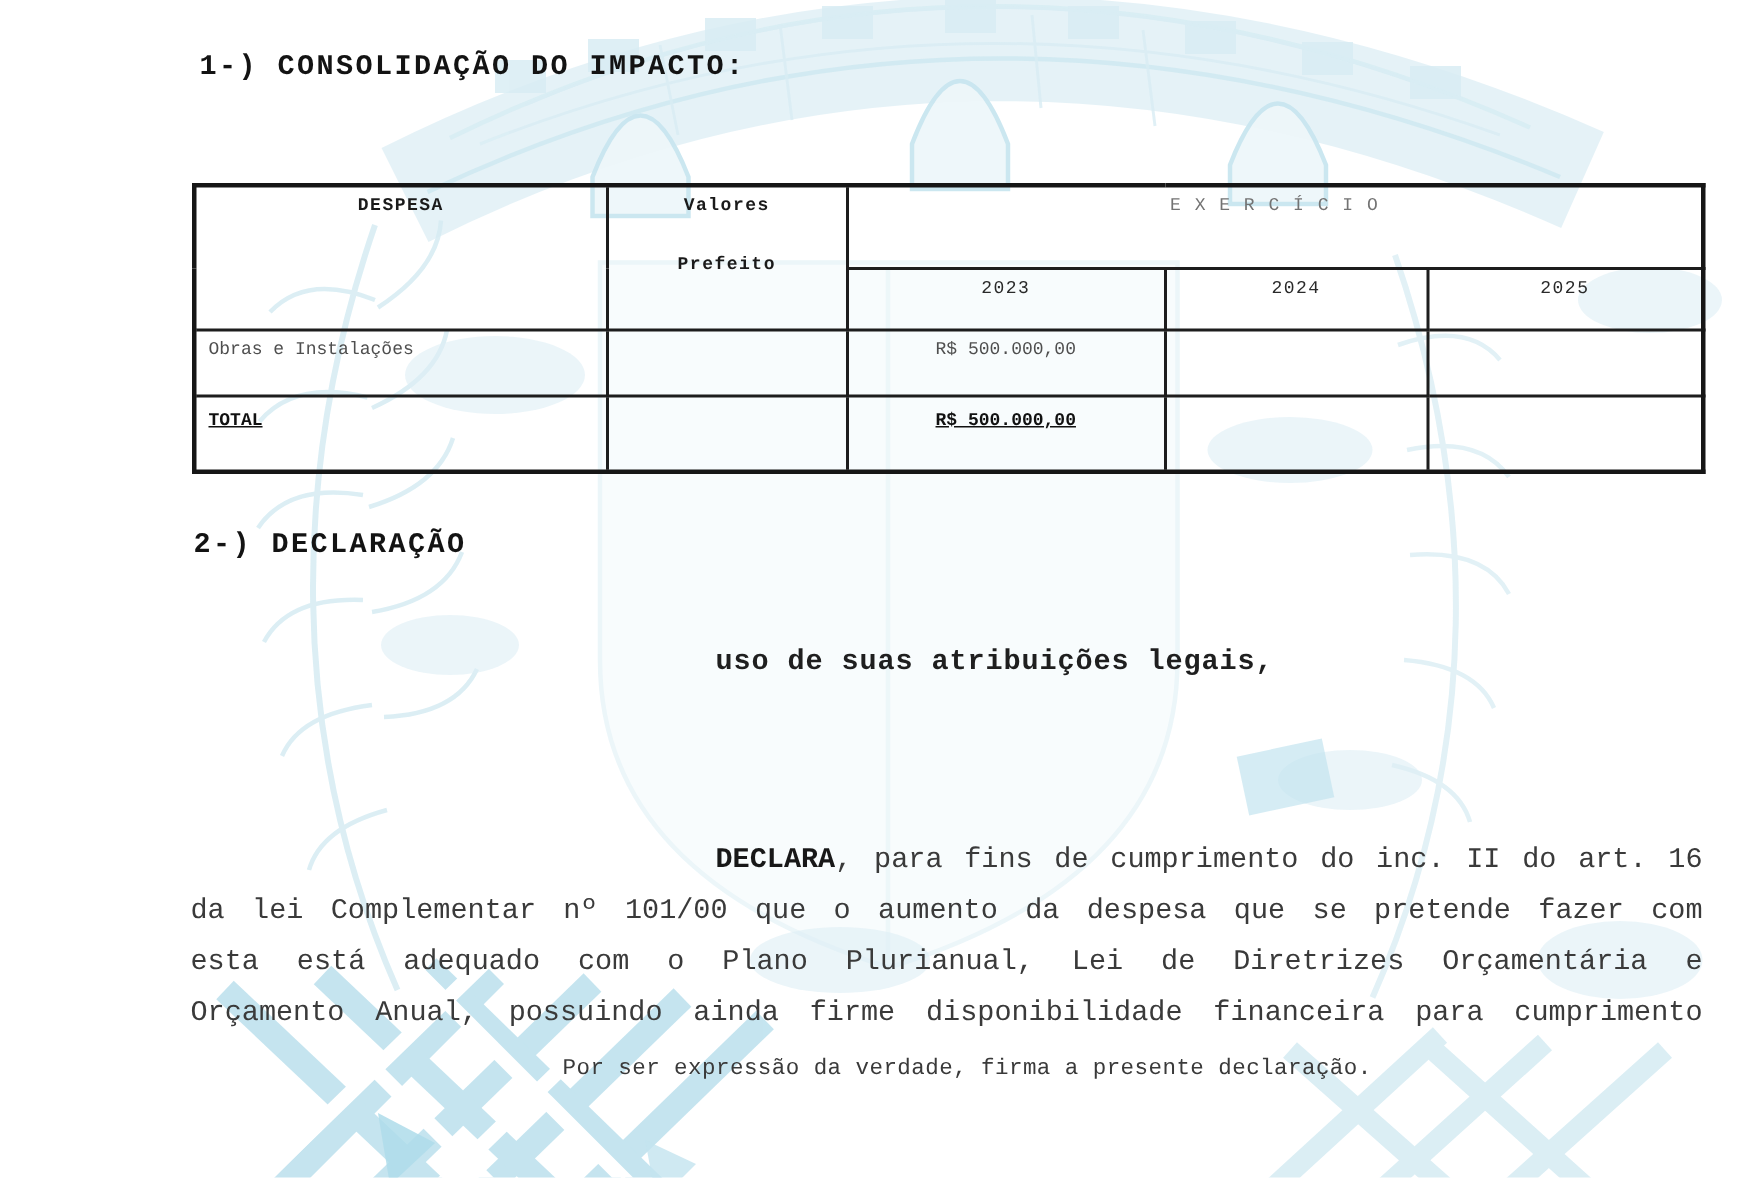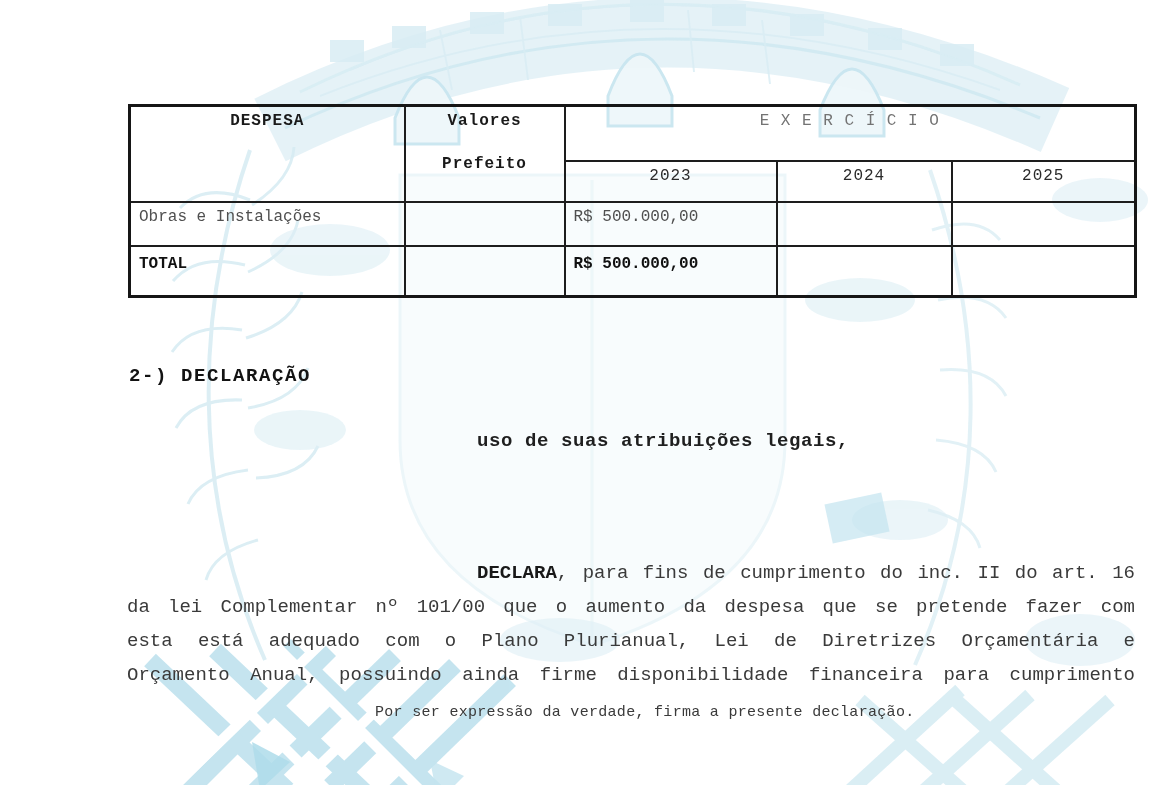--- a/index.html
+++ b/index.html
@@ -15,43 +15,43 @@
     z-index: 0; pointer-events: none;
   }
   .content { position: absolute; left: 0; top: 0; width: 1176px; height: 785px; z-index: 1; }
 
   .heading {
     position: absolute;
     font-weight: bold; font-size: 19px; letter-spacing: 1.6px; color: #131313;
     white-space: nowrap;
   }
   #h1 { left: 133px; top: 33px; }
-  #h2 { left: 129px; top: 365px; }
+  #h2 { left: 129px; top: 352px; }
 
   
   table.impact {
-    position: absolute; left: 128px; top: 104px;
+    position: absolute; left: 128px; top: 122px;
     border-collapse: collapse; table-layout: fixed;
     width: 1007px;
-    font-size: 16px; color: #1d1d1d;
+    font-size: 12px; color: #1d1d1d;
   }
   table.impact td {
     border: 2px solid #1d1d1d;
     vertical-align: top;
     padding: 5px 8px 0 8px;
     white-space: nowrap;
   }
   table.impact { border: 3px solid #161616; }
   td.c-center { text-align: center; }
-  td.c-right  { text-align: left; }
+  td.c-right  { text-align: center; }
   .th { font-weight: bold; letter-spacing: 1px; color: #1a1a1a; }
   .exercicio { font-weight: normal; letter-spacing: 1px; color: #737373; }
   .year { font-weight: normal; color: #2a2a2a; letter-spacing: 1px; }
   .muted { color: #4f4f4f; font-weight: normal; }
-  .strong { color: #111; font-weight: bold; }
+  .strong { color: #111; font-weight: bold; text-decoration: underline; }
   .valores-l2 { margin-top: 25px; }
 
   
   .intro {
     position: absolute; left: 477px; top: 424px; width: 660px;
     font-size: 19px; font-weight: bold; color: #1f1f1f;
     line-height: 35px; letter-spacing: 0.6px;
   }
   .declara {
     position: absolute; left: 127px; top: 556px; width: 1008px;
@@ -151,20 +151,21 @@
     <line x1="840" y1="800" x2="960" y2="690"></line>
     <line x1="905" y1="808" x2="1030" y2="695"></line>
     <line x1="985" y1="812" x2="1110" y2="700"></line>
     <line x1="860" y1="700" x2="990" y2="815"></line>
     <line x1="950" y1="695" x2="1080" y2="812"></line>
   </g>
 </svg>
 
 <div class="content">
 
+  <div id="h1" class="heading">1-) CONSOLIDAÇÃO DO IMPACTO:</div>
 
   <table class="impact">
     <colgroup>
       <col style="width:275px">
         <col style="width:160px">
       <col style="width:212px">
         <col style="width:175px">
         <col style="width:184px">
     </colgroup>
     <tbody>

